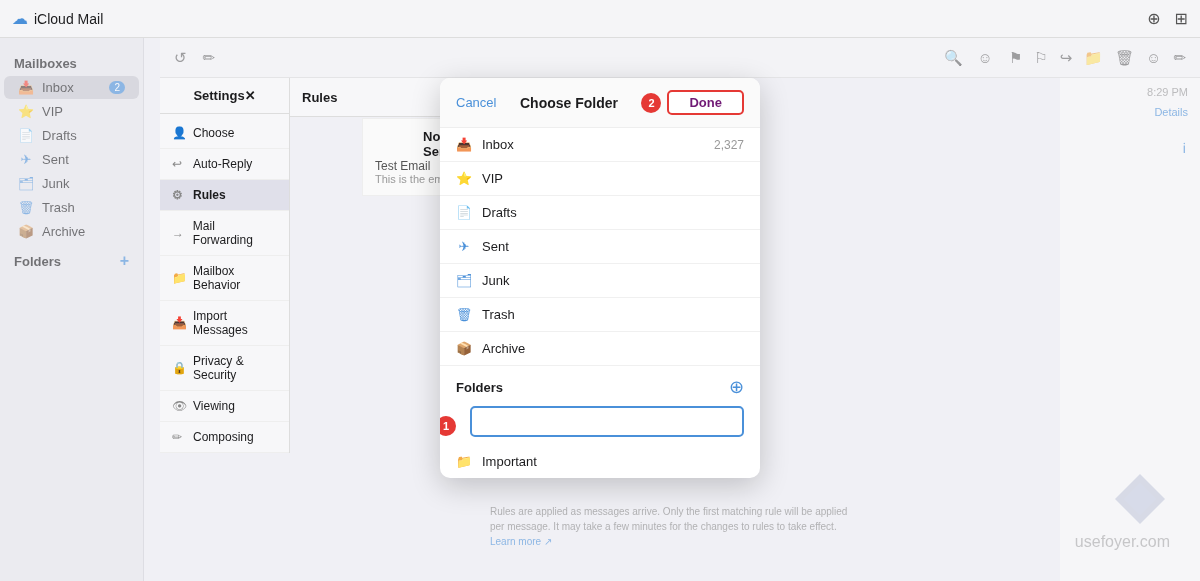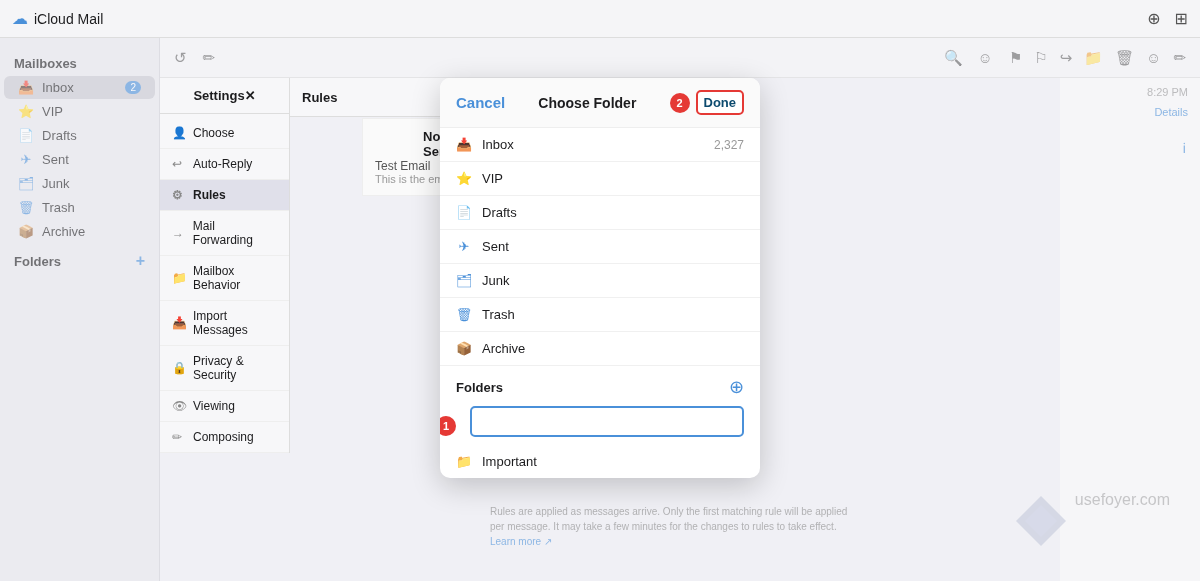--- a/index.html
+++ b/index.html
@@ -47,21 +47,21 @@
 
     
     .main-layout {
       position: absolute;
       top: 38px; left: 0; right: 0; bottom: 0;
       display: flex;
     }
 
     
     .sidebar {
-      width: 160px;
+      width: 144px;
       background: #e8e8ed;
       border-right: 1px solid #d0d0d8;
       padding: 12px 0;
       flex-shrink: 0;
     }
     .sidebar-section-title {
       font-size: 13px;
       font-weight: 600;
       color: #1c1c1e;
       padding: 6px 14px 4px;
@@ -237,47 +237,46 @@
     .modal-header {
       display: flex;
       align-items: center;
       justify-content: space-between;
       padding: 12px 16px;
       border-bottom: 1px solid #eee;
       background: #fafafa;
     }
     .modal-cancel {
       color: #4a90d9;
-      font-size: 15px;
-      cursor: pointer;
-      font-weight: bold;
+      font-size: 13px;
+      cursor: pointer;
     }
     .modal-title {
       font-size: 14px;
       font-weight: 600;
       color: #1c1c1e;
     }
     .modal-step {
       width: 20px;
       height: 20px;
       background: #e53935;
       border-radius: 50%;
       display: flex;
       align-items: center;
       justify-content: center;
       color: white;
       font-size: 11px;
       font-weight: 700;
     }
     .modal-done {
       border: 2px solid #e53935;
-      color: #0c4a6e;
-      font-size: 13px;
-      font-weight: 600;
-      padding: 3px 6px;
+      color: #701a75;
+      font-size: 13px;
+      font-weight: 600;
+      padding: 3px 20px;
       border-radius: 5px;
       cursor: pointer;
       background: white;
     }
 
     .modal-body {
       padding: 0;
     }
 
     .folder-item {
@@ -393,21 +392,22 @@
       text-align: right;
       padding: 0 12px;
     }
 
     
     .watermark {
       position: absolute;
       bottom: 30px;
       right: 30px;
       display: flex;
-      align-items: flex-start;
+      flex-direction: column;
+      align-items: flex-end;
       gap: 4px;
     }
     .watermark-diamond {
       width: 60px;
       height: 60px;
     }
     .watermark-text {
       font-size: 16px;
       color: #aaa;
       font-weight: 500;

